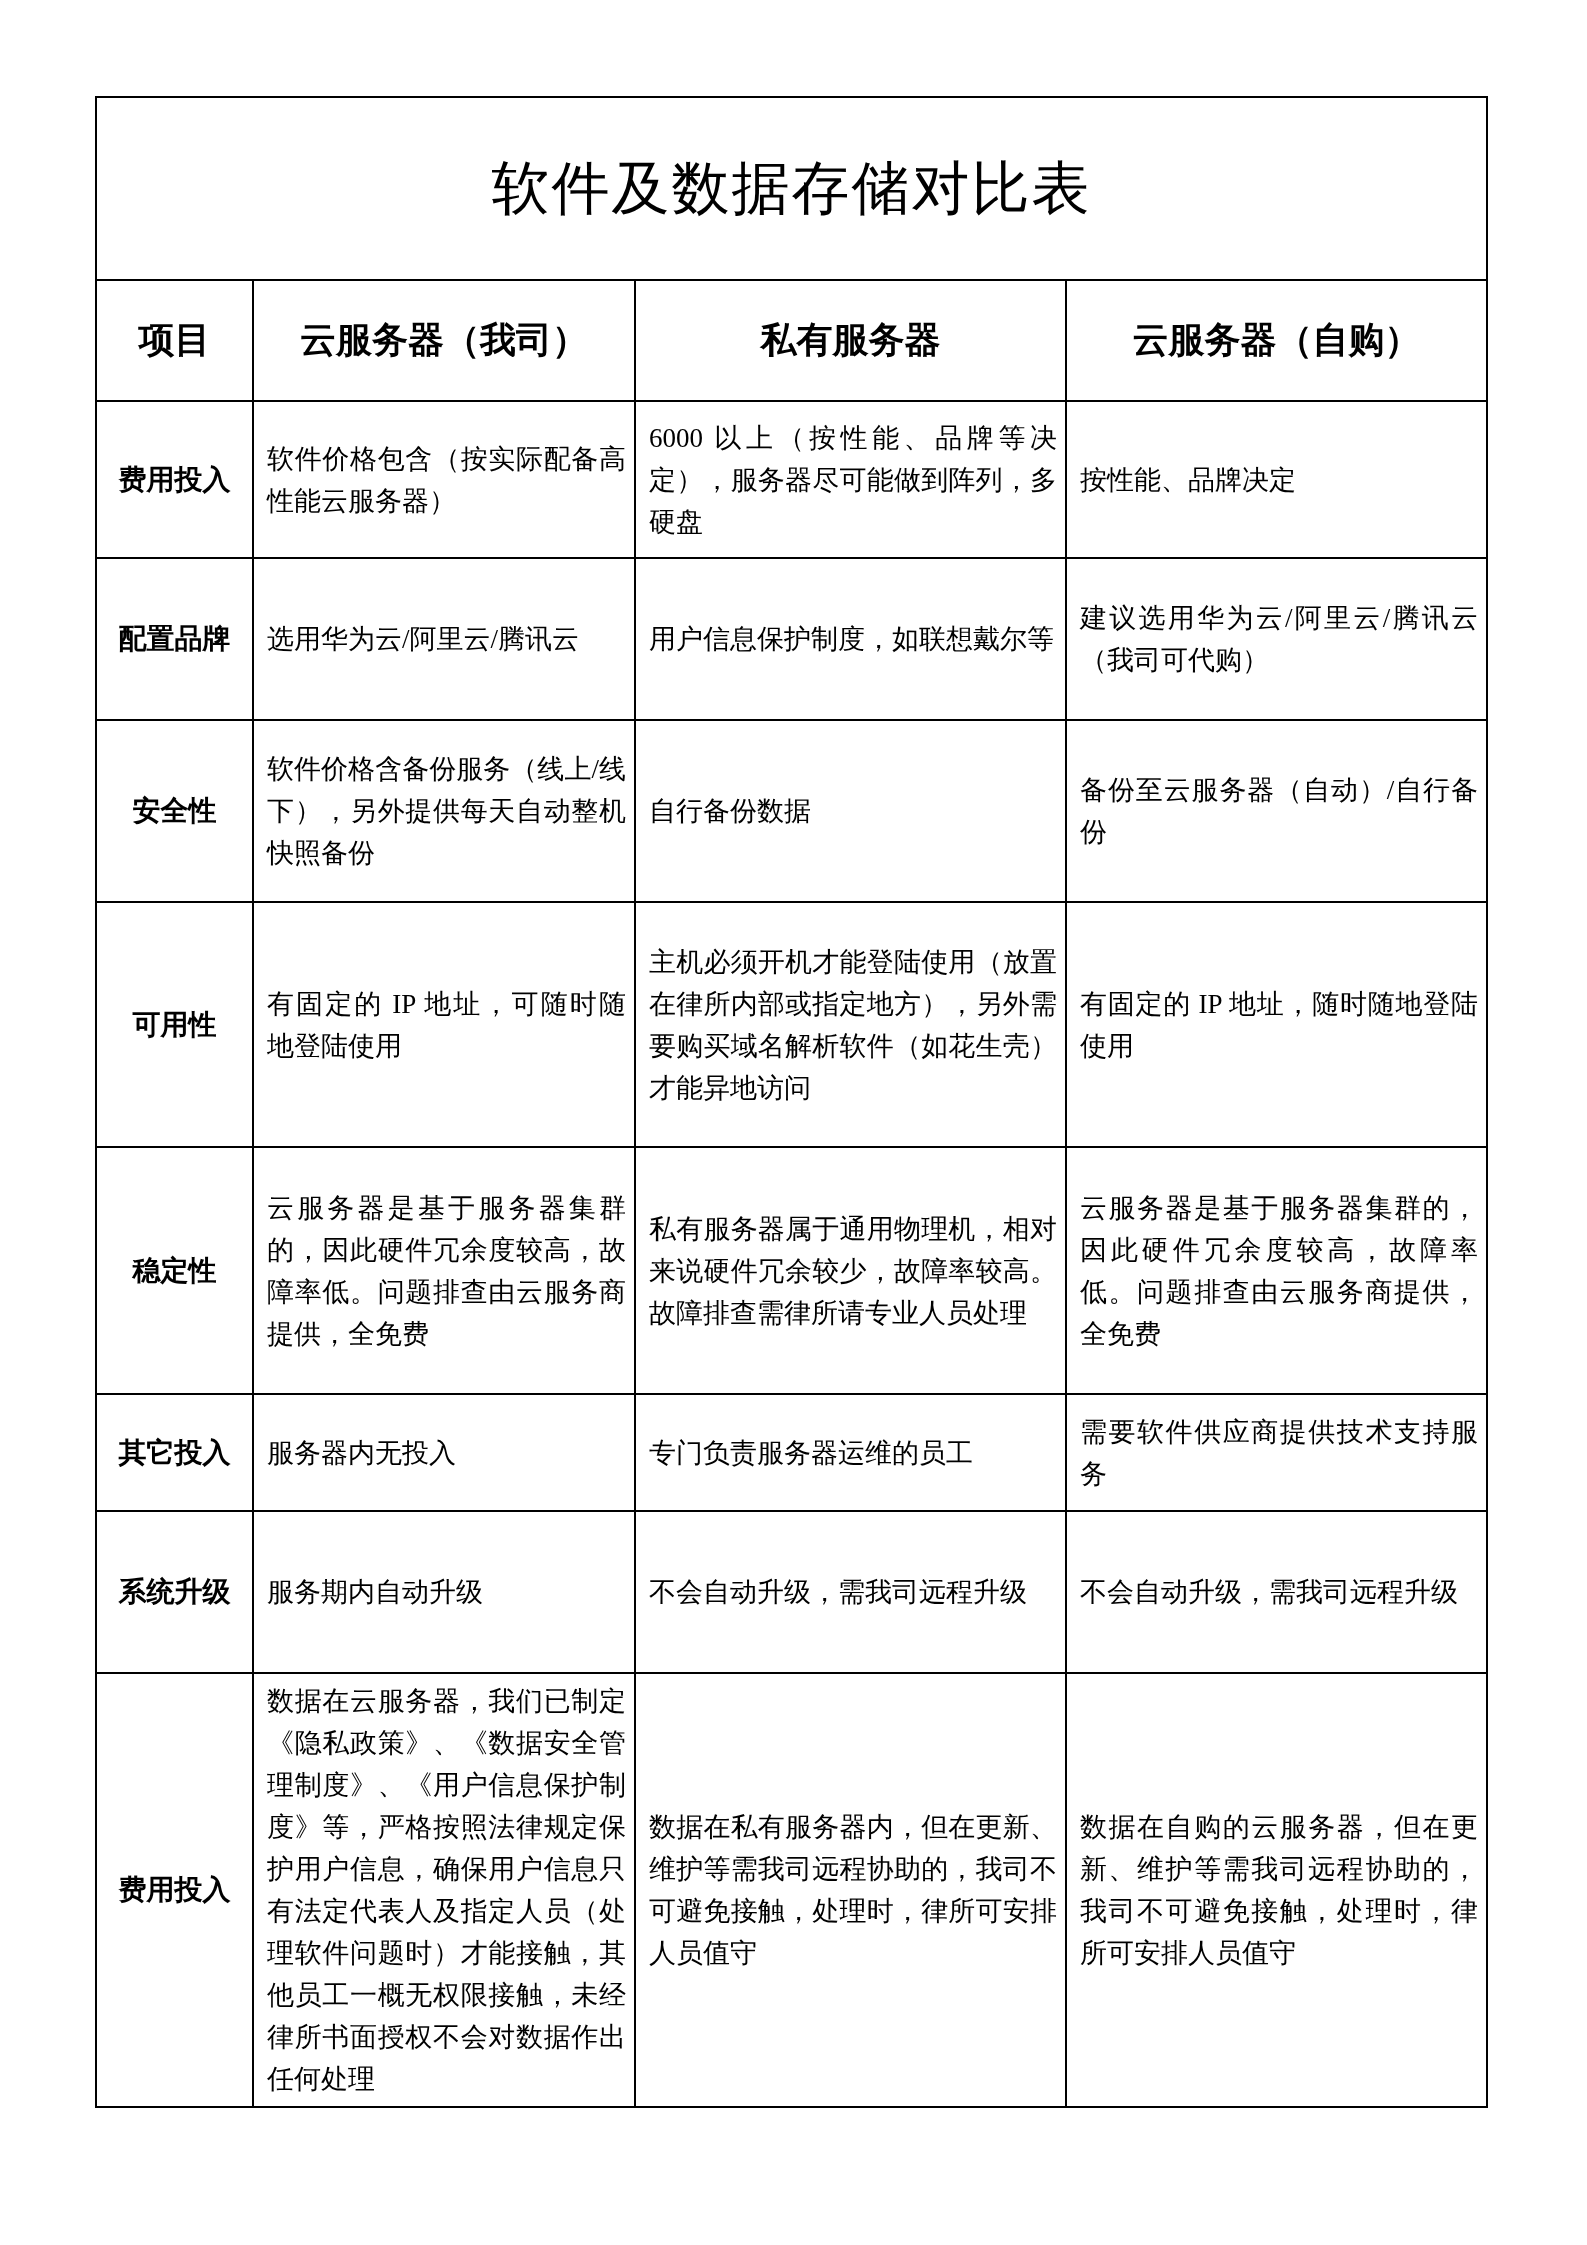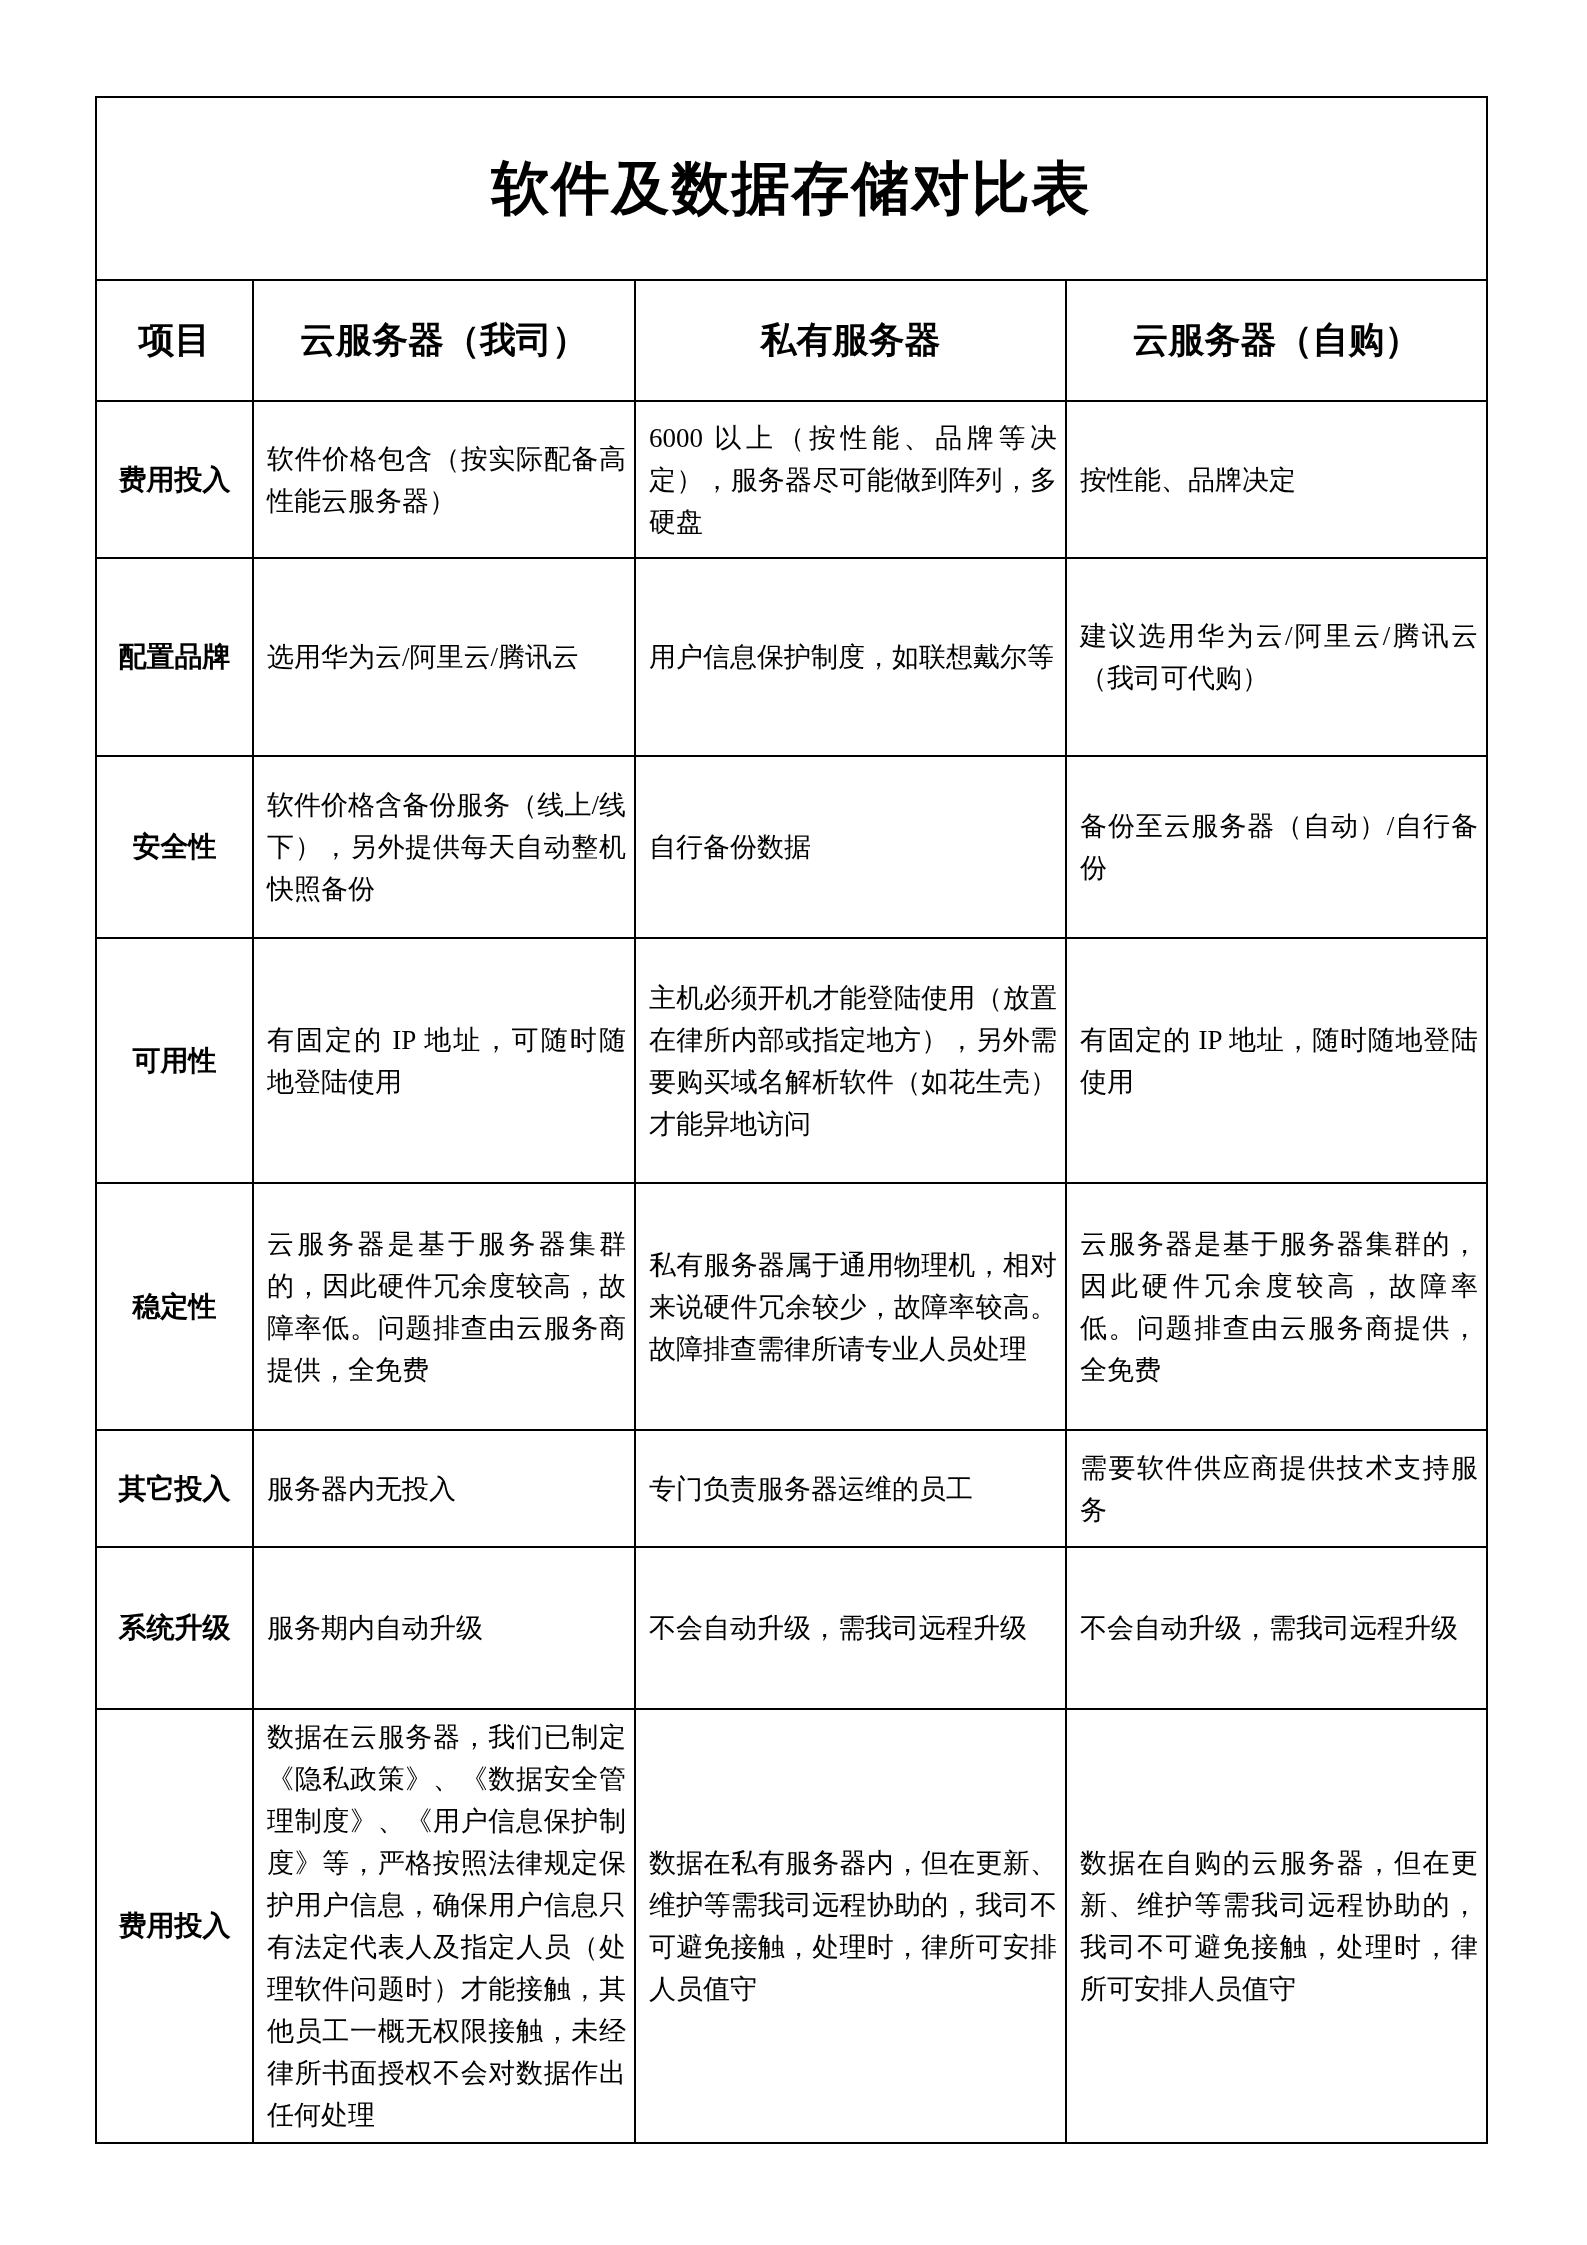--- a/index.html
+++ b/index.html
@@ -31,21 +31,21 @@
   table.cmp th,
   table.cmp td {
     border: 2px solid #000000;
     background: #ffffff;
   }
   .title-cell {
     height: 183px;
     text-align: center;
     vertical-align: middle;
     font-family: "Liberation Sans", sans-serif;
-    font-weight: bold;
+    font-weight: normal;
     font-size: 58px;
     letter-spacing: 2px;
   }
   .header-row th {
     height: 121px;
     text-align: center;
     vertical-align: middle;
     font-family: "Liberation Sans", sans-serif;
     font-weight: bold;
     font-size: 36px;
@@ -89,21 +89,21 @@
         <th>云服务器（自购）</th>
       </tr>
     </thead>
     <tbody>
         <tr style="height: 157px;">
           <th class="row-label">费用投入</th>
           <td class="body-cell">软件价格包含（按实际配备高性能云服务器）</td>
           <td class="body-cell">6000 以上（按性能、品牌等决定），服务器尽可能做到阵列，多硬盘</td>
           <td class="body-cell">按性能、品牌决定</td>
         </tr>
-        <tr style="height: 198px;">
+        <tr style="height: 162px;">
           <th class="row-label">配置品牌</th>
           <td class="body-cell">选用华为云/阿里云/腾讯云</td>
           <td class="body-cell">用户信息保护制度，如联想戴尔等</td>
           <td class="body-cell">建议选用华为云/阿里云/腾讯云（我司可代购）</td>
         </tr>
         <tr style="height: 182px;">
           <th class="row-label">安全性</th>
           <td class="body-cell">软件价格含备份服务（线上/线下），另外提供每天自动整机快照备份</td>
           <td class="body-cell">自行备份数据</td>
           <td class="body-cell">备份至云服务器（自动）/自行备份</td>

